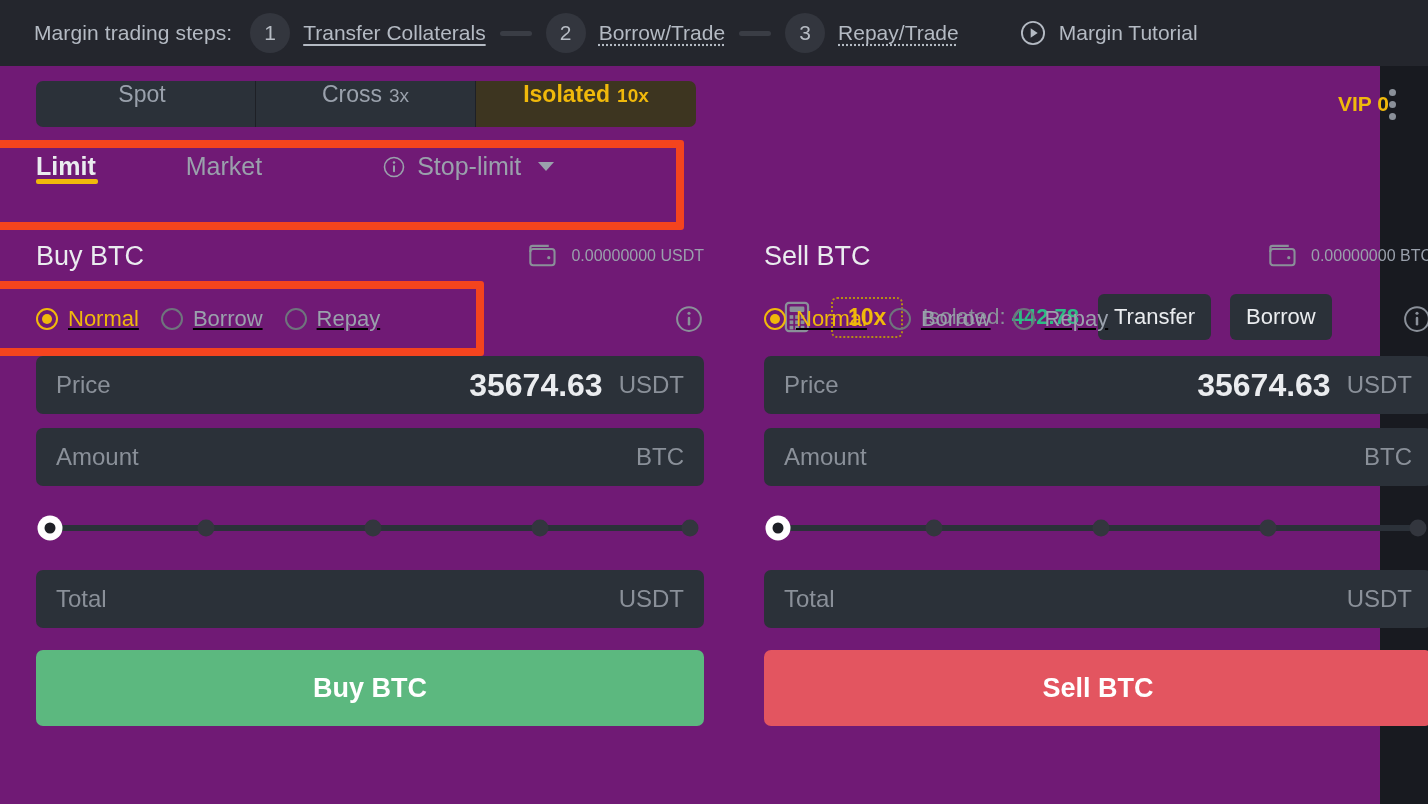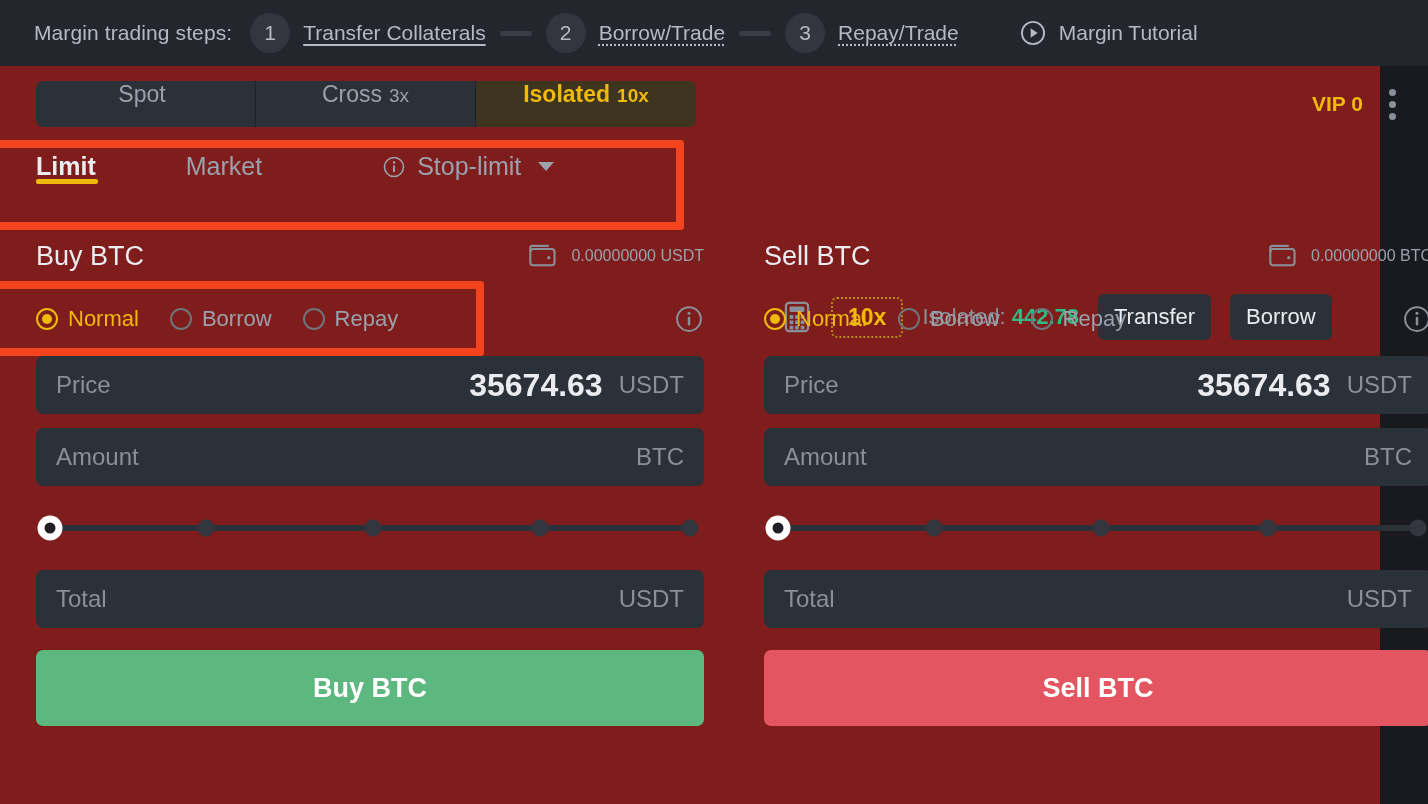--- a/index.html
+++ b/index.html
@@ -9,21 +9,21 @@
     height: 804px;
     background: #181a20;
     font-family: "Liberation Sans", sans-serif;
     overflow: hidden;
   }
 
   #root {
     position: relative;
     width: 1380px;
     height: 804px;
-    background: #7f1d1d;
+    background: #701a75;
   }
 
   
   .steps-bar {
     position: absolute;
     left: 0; top: 0;
     width: 1428px; height: 66px;
     background: #24262d;
     display: flex;
     align-items: center;
@@ -109,21 +109,20 @@
   .mode-tab.active {
     background: #3d3520;
     color: #f0b90b;
     font-weight: bold;
   }
   .vip-wrap {
     margin-left: auto;
     margin-right: 32px;
     display: flex;
     align-items: center;
-    gap: 26px;
   }
   .vip { color: #f0b90b; font-size: 21px; font-weight: bold; }
   .kebab { display: flex; flex-direction: column; gap: 5px; }
   .kebab i { width: 7px; height: 7px; border-radius: 50%; background: #8a9099; display: block; }
 
   
   .order-type-row {
     position: absolute;
     left: 0; top: 142px;
     width: 1428px; height: 88px;
@@ -214,21 +213,21 @@
     color: #9aa1ac;
   }
 
   .radio-row {
     display: flex;
     align-items: center;
     height: 46px;
     margin-top: 20px;
     justify-content: space-between;
   }
-  .radios { display: flex; align-items: center; gap: 31px; }
+  .radios { display: flex; align-items: center; gap: 22px; text-decoration: underline; }
   .radio {
     display: flex;
     align-items: center;
     gap: 10px;
     font-size: 22px;
     color: #9aa1ac;
   }
   .radio .dot {
     width: 22px; height: 22px;
     border-radius: 50%;

